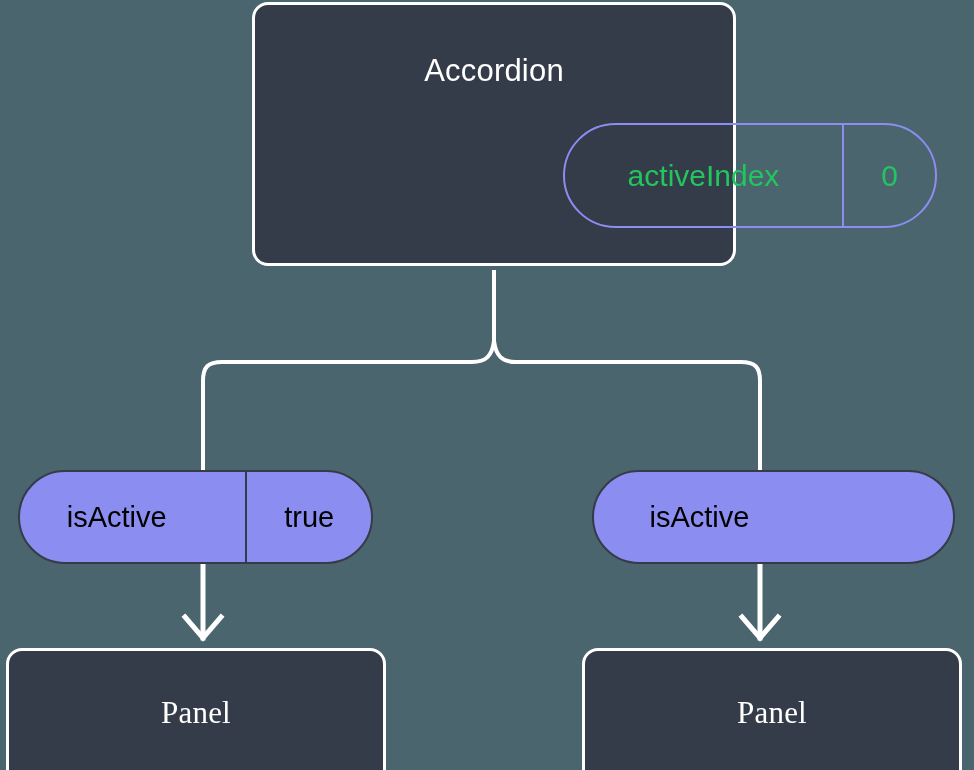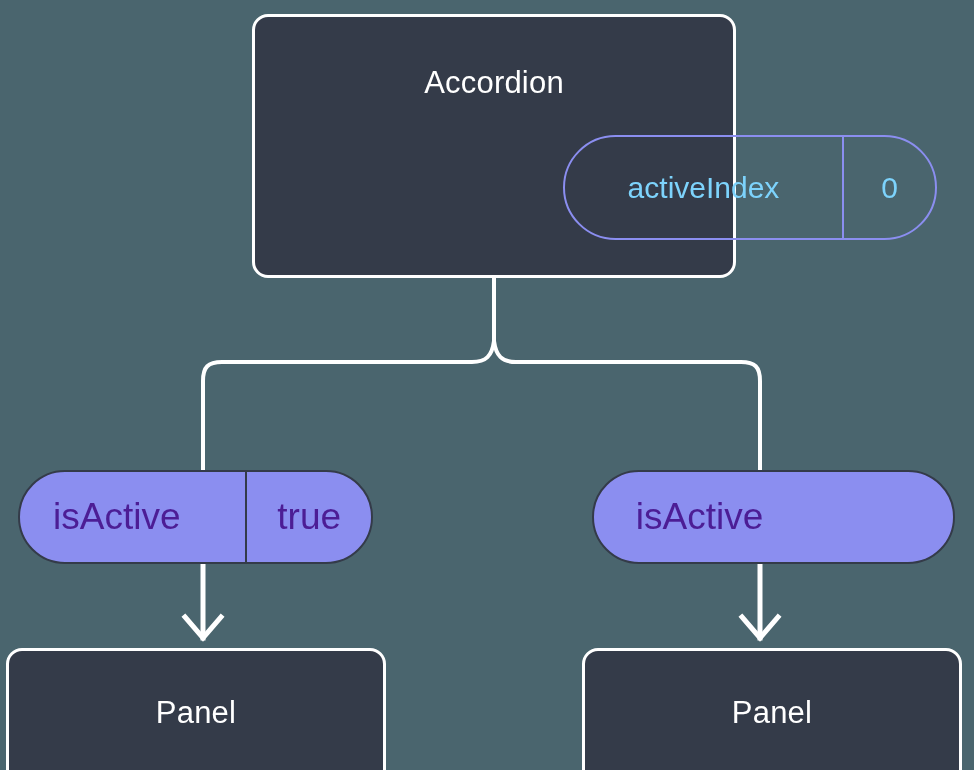--- a/index.html
+++ b/index.html
@@ -44,40 +44,41 @@
   .node-title {
     color: #ffffff;
     font-size: 31px;
     letter-spacing: 0.2px;
     white-space: nowrap;
   }
 
   
   #accordion-box {
     left: 252px;
-    top: 14px;
+    top: 2px;
     width: 484px;
     height: 264px;
     justify-content: flex-start;
   }
   #accordion-box .node-title {
     margin-top: 48px;
   }
 
   
   .panel-box {
     top: 648px;
     width: 380px;
     height: 140px;
     justify-content: flex-start;
   }
   #panel-left  { left: 6px;   }
   #panel-right { left: 582px; }
   .panel-box .node-title {
     margin-top: 44px;
+    font-family: Liberation Serif, serif;
   }
 
   
   .pill {
     position: absolute;
     box-sizing: border-box;
     display: flex;
     align-items: stretch;
     border-radius: 999px;
     overflow: hidden;
@@ -90,21 +91,21 @@
     box-sizing: border-box;
   }
 
   
   .pill.outline {
     border: 2px solid #8b8ef0;
     background: transparent;
   }
   .pill.outline .pill-key,
   .pill.outline .pill-val {
-    color: #7dd3fc;
+    color: #22c55e;
     font-size: 30px;
   }
   .pill.outline .pill-val {
     border-left: 2px solid #8b8ef0;
   }
   #pill-activeindex {
     left: 308px;
     top: 118px;
     width: 374px;
     height: 105px;
@@ -112,22 +113,22 @@
   #pill-activeindex .pill-key { width: 277px; }
   #pill-activeindex .pill-val { width: 93px;  }
 
   
   .pill.filled {
     background: #8b8ef0;
     border: 2px solid #343b49;
   }
   .pill.filled .pill-key,
   .pill.filled .pill-val {
-    color: #4c1d95;
-    font-size: 37px;
+    color: #000000;
+    font-size: 29px;
   }
   .pill.filled .pill-val {
     border-left: 2px solid #343b49;
   }
   #pill-isactive-left {
     left: 18px;
     top: 470px;
     width: 355px;
     height: 94px;
   }

